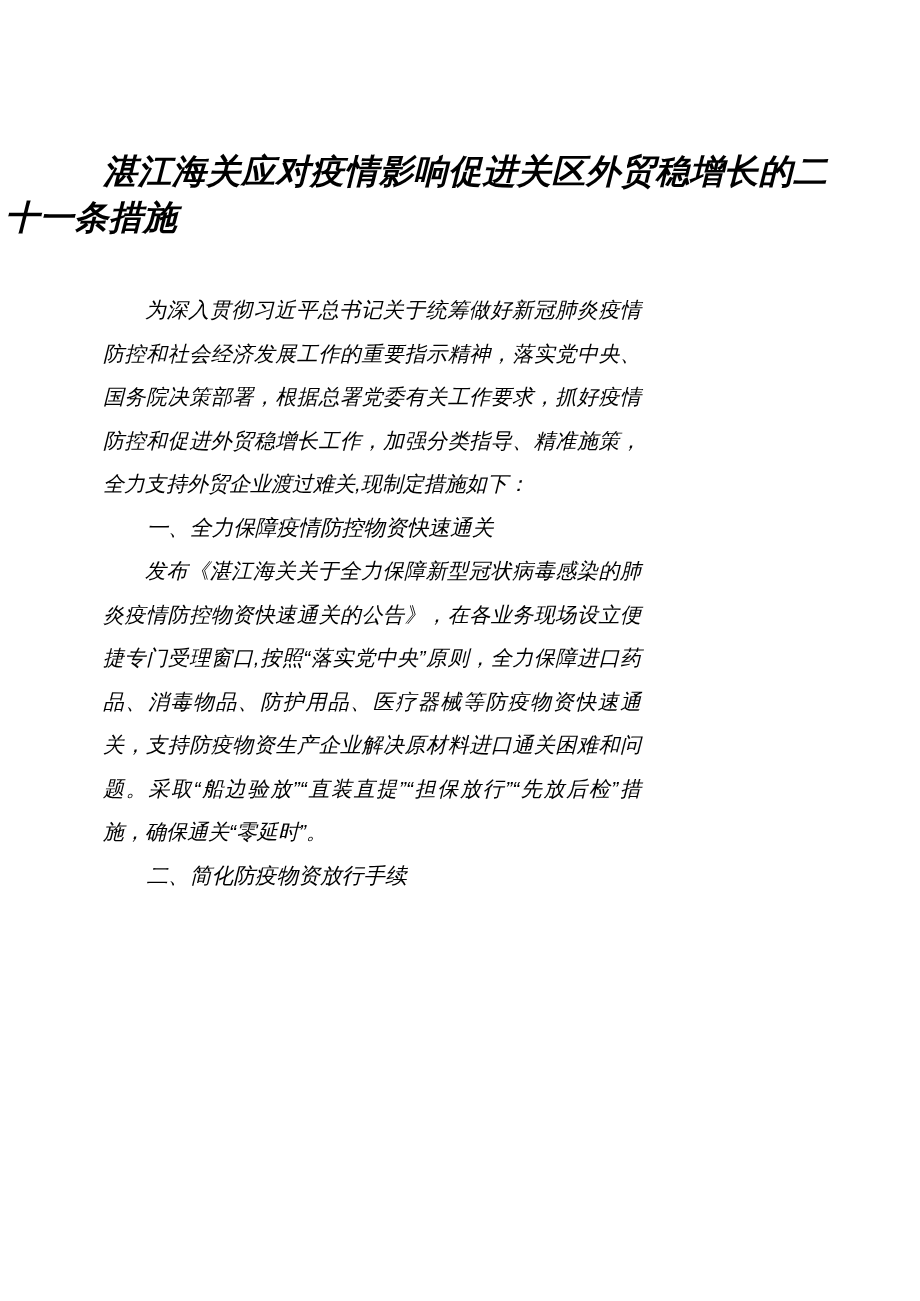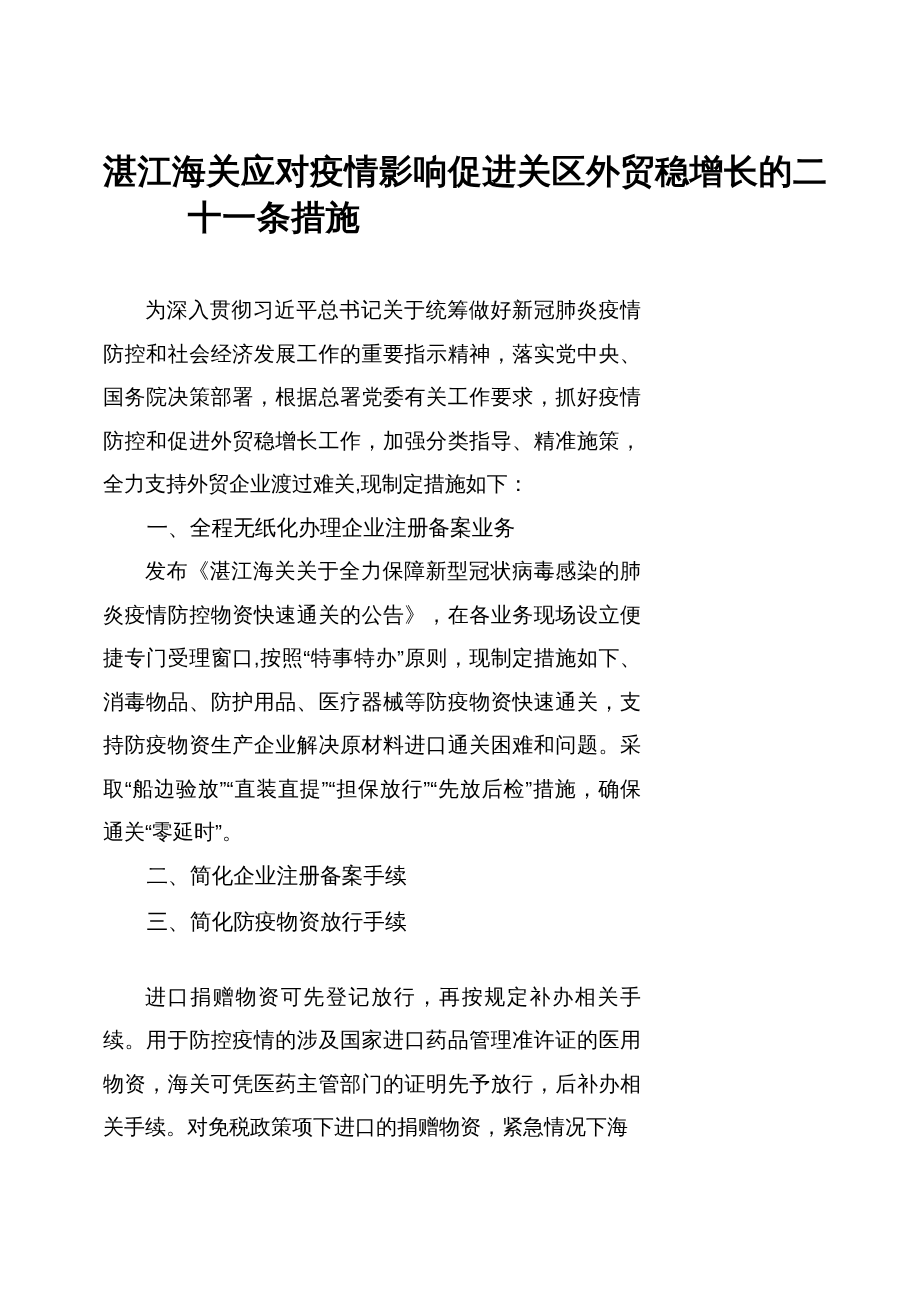--- a/index.html
+++ b/index.html
@@ -13,34 +13,35 @@
     overflow: hidden;
     font-family: "Liberation Sans", sans-serif;
     color: #000000;
   }
   .page {
     box-sizing: border-box;
     width: 740px;
     height: 1301px;
     padding: 148px 99px 12px 103px;
     background: #ffffff;
+    font-style: italic;
   }
   .doc-title {
     font-size: 34px;
     font-weight: 700;
     line-height: 46px;
     margin: 0 0 48px 0;
     letter-spacing: 0.5px;
   }
   .title-line1 {
     text-align: center;
     white-space: nowrap;
   }
   .title-line2 {
-    text-align: center;
+    text-align: left;
     transform: translateX(-98px);
   }
   .body-text {
     font-size: 21px;
     line-height: 43.5px;
     margin: 0;
     text-indent: 2em;
     text-align: justify;
     text-justify: inter-ideograph;
     font-weight: 400;
@@ -61,26 +62,22 @@
 <div class="page">
 
   <h1 class="doc-title">
     <div class="title-line1">湛江海关应对疫情影响促进关区外贸稳增长的二</div>
     <div class="title-line2">十一条措施</div>
   </h1>
 
   <p class="body-text">为深入贯彻习近平总书记关于统筹做好新冠肺炎疫情防控和社会经济发展工作的重要指示精神，落实党中央、国务院决策部署，根据总署党委有关工作要求，抓好疫情防控和促进外贸稳增长工作，加强分类指导、精准施策，全力支持外贸企业渡过难关,现制定措施如下：</p>
 
   <section>
-    <p class="heading heading-1">一、全程无纸化办理企业注册备案业务</p>
-    <p class="body-text para-1">发布《湛江海关关于全力保障新型冠状病毒感染的肺炎疫情防控物资快速通关的公告》，在各业务现场设立便捷专门受理窗口,按照“特事特办”原则，现制定措施如下、消毒物品、防护用品、医疗器械等防疫物资快速通关，支持防疫物资生产企业解决原材料进口通关困难和问题。采取“船边验放”“直装直提”“担保放行”“先放后检”措施，确保通关“零延时”。</p>
+    <p class="heading heading-1">一、全力保障疫情防控物资快速通关</p>
+    <p class="body-text para-1">发布《湛江海关关于全力保障新型冠状病毒感染的肺炎疫情防控物资快速通关的公告》，在各业务现场设立便捷专门受理窗口,按照“落实党中央”原则，全力保障进口药品、消毒物品、防护用品、医疗器械等防疫物资快速通关，支持防疫物资生产企业解决原材料进口通关困难和问题。采取“船边验放”“直装直提”“担保放行”“先放后检”措施，确保通关“零延时”。</p>
   </section>
 
   <section>
-    <p class="heading heading-2">二、简化企业注册备案手续</p>
+    <p class="heading heading-2">二、简化防疫物资放行手续</p>
   </section>
 
-  <section>
-    <p class="heading heading-3">三、简化防疫物资放行手续</p>
-    <p class="body-text para-3">进口捐赠物资可先登记放行，再按规定补办相关手续。用于防控疫情的涉及国家进口药品管理准许证的医用物资，海关可凭医药主管部门的证明先予放行，后补办相关手续。对免税政策项下进口的捐赠物资，紧急情况下海</p>
-  </section>
 
 </div>
 
 </body></html>

